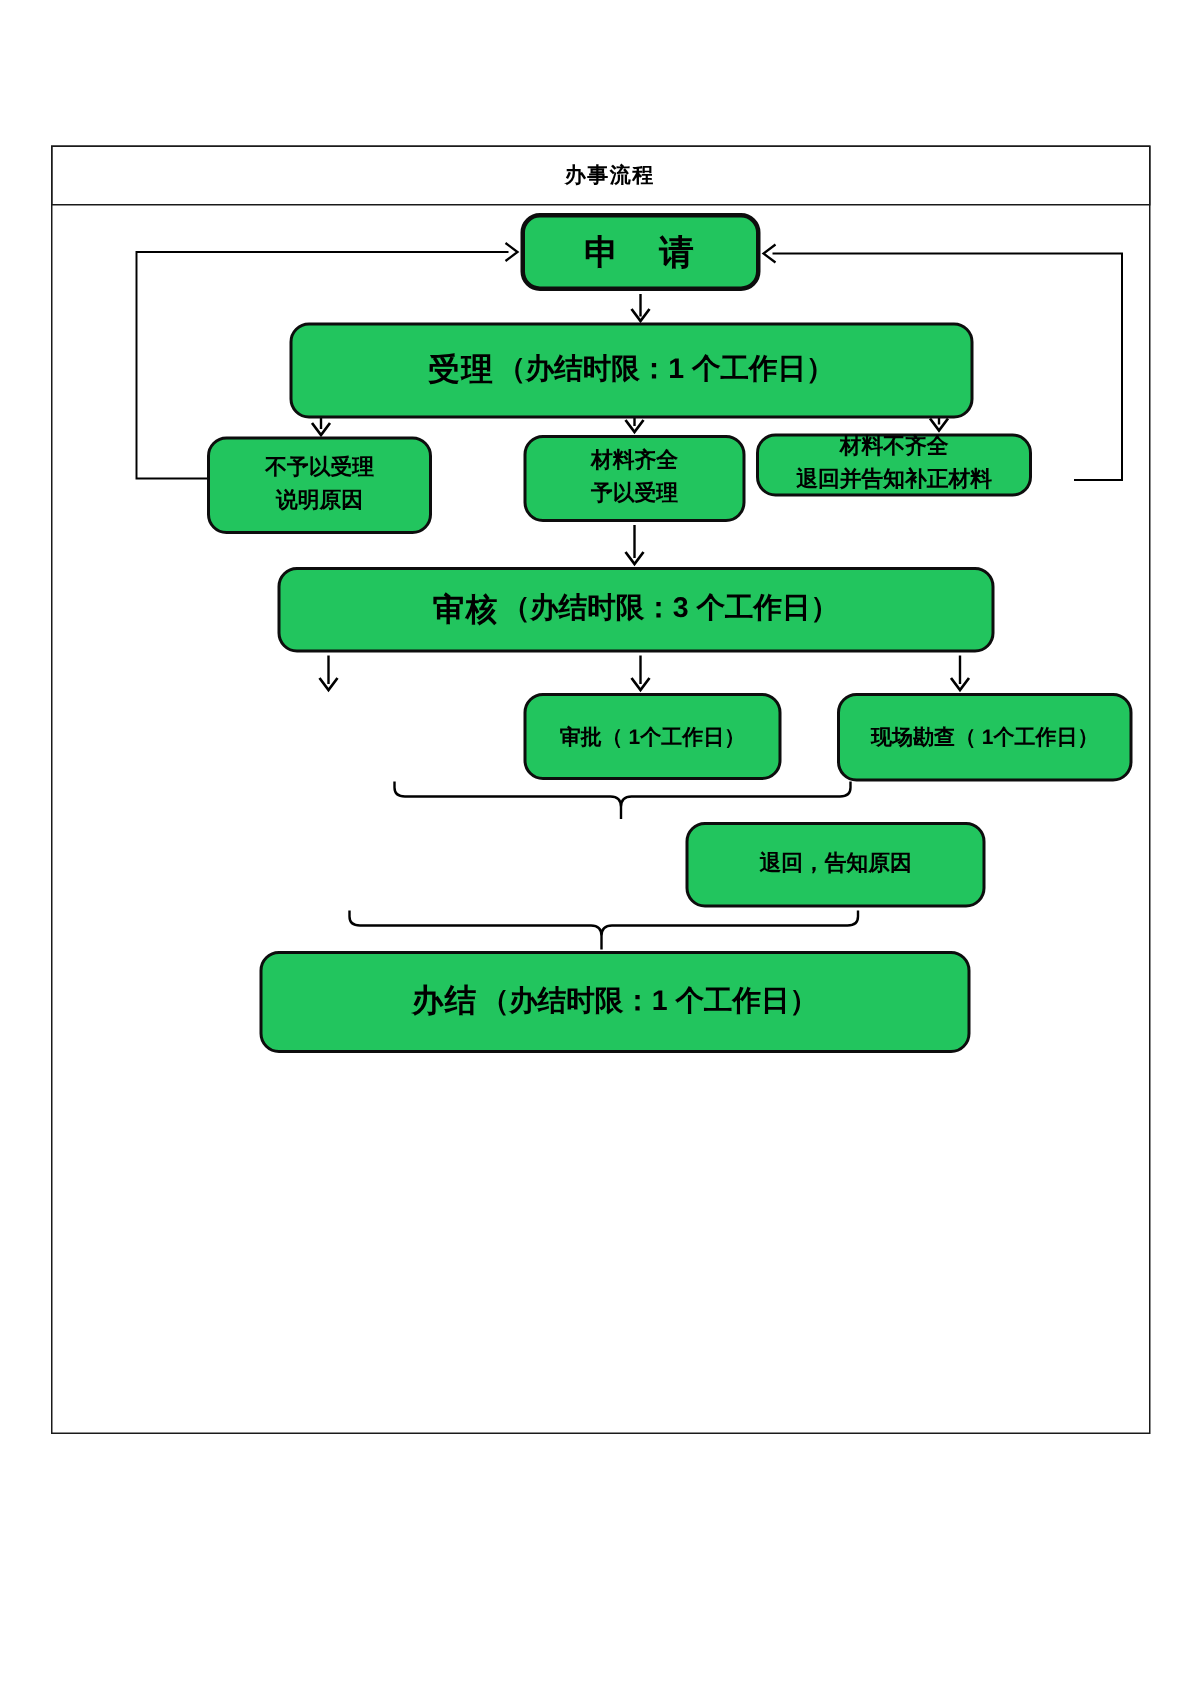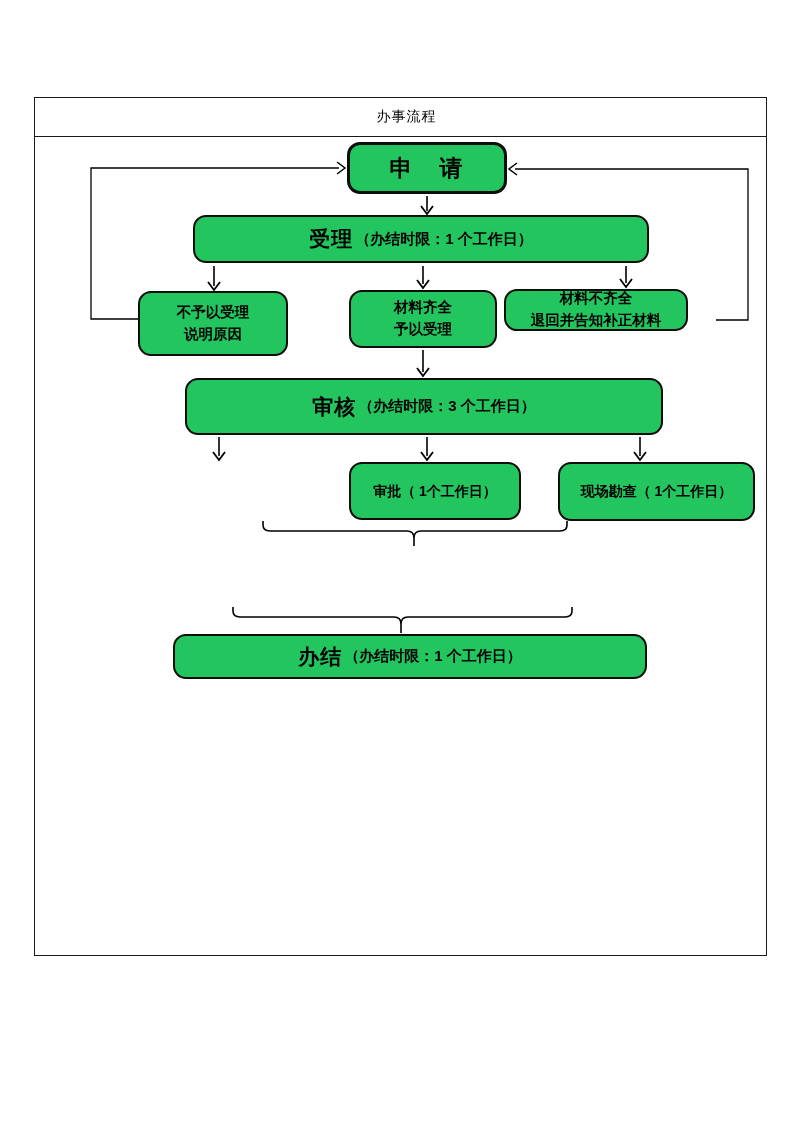--- a/index.html
+++ b/index.html
@@ -9,31 +9,31 @@
     overflow:hidden;
   }
   .doc-border{
     position:absolute;left:34px;top:97px;width:733px;height:859px;
     border:1.6px solid #1a1a1a;box-sizing:border-box;background:#fff;
   }
   .title-row{
     position:absolute;left:34px;top:97px;width:733px;height:40px;
     border:1.6px solid #1a1a1a;box-sizing:border-box;
     display:flex;align-items:center;justify-content:center;
-    font-size:14px;font-weight:normal;letter-spacing:1px;padding-left:12px;
+    font-size:14px;font-weight:bold;letter-spacing:1px;padding-left:12px;
   }
   .connectors{position:absolute;left:0;top:0;width:793px;height:1122px;pointer-events:none;}
   .node{
     position:absolute;box-sizing:border-box;background:#22c55e;
     border:2.5px solid #0d0d0d;border-radius:13px;
     display:flex;align-items:center;justify-content:center;
     font-weight:bold;text-align:center;line-height:1.5;
   }
   .node .big{font-size:21px;letter-spacing:1px;}
-  .node .note{font-size:15px;margin-left:2px;}
+  .node .note{font-size:19px;margin-left:2px;}
   .node.small{font-size:14.5px;}
   .apply{font-size:23px;border-width:3px;letter-spacing:2px;}
 </style>
 </head>
 <body>
 
 <div class="page">
 
   <div class="doc-border"></div>
   <div class="title-row">
@@ -69,21 +69,21 @@
 
     <path d="M263,521 V525 Q263,531 270,531 H407 Q414,531 414,538 V546 M414,538 Q414,531 421,531 H560 Q567,531 567,525 V521"></path>
 
     <path d="M233,607 V611 Q233,617 240,617 H394 Q401,617 401,624 V633 M401,624 Q401,617 408,617 H565 Q572,617 572,611 V607"></path>
   </svg>
 
   <div class="node apply" style="left:347px;top:142px;width:160px;height:52px;">
     <span>申　请</span>
   </div>
 
-  <div class="node" style="left:193px;top:215px;width:456px;height:48px;">
+  <div class="node" style="left:193px;top:215px;width:456px;height:64px;">
     <span class="big">受理</span>
       <span class="note">（办结时限：1 个工作日）</span>
   </div>
 
   <div class="node small" style="left:138px;top:291px;width:150px;height:65px;">
     <span>
       <span style="display:block">不予以受理</span>
       <span style="display:block">说明原因</span>
     </span>
   </div>
@@ -110,19 +110,22 @@
 
   <div class="node small" style="left:349px;top:462px;width:172px;height:58px;font-size:14px;">
     <span>审批（ 1个工作日）</span>
   </div>
 
   <div class="node small" style="left:558px;top:462px;width:197px;height:59px;font-size:14px;">
     <span>现场勘查（ 1个工作日）</span>
   </div>
 
 
+  <div class="node small" style="left:457px;top:548px;width:200px;height:57px;">
+    <span>退回，告知原因</span>
+  </div>
 
-  <div class="node" style="left:173px;top:634px;width:474px;height:45px;">
+  <div class="node" style="left:173px;top:634px;width:474px;height:68px;">
     <span class="big">办结</span>
       <span class="note">（办结时限：1 个工作日）</span>
   </div>
 
 </div>
 
 </body></html>

